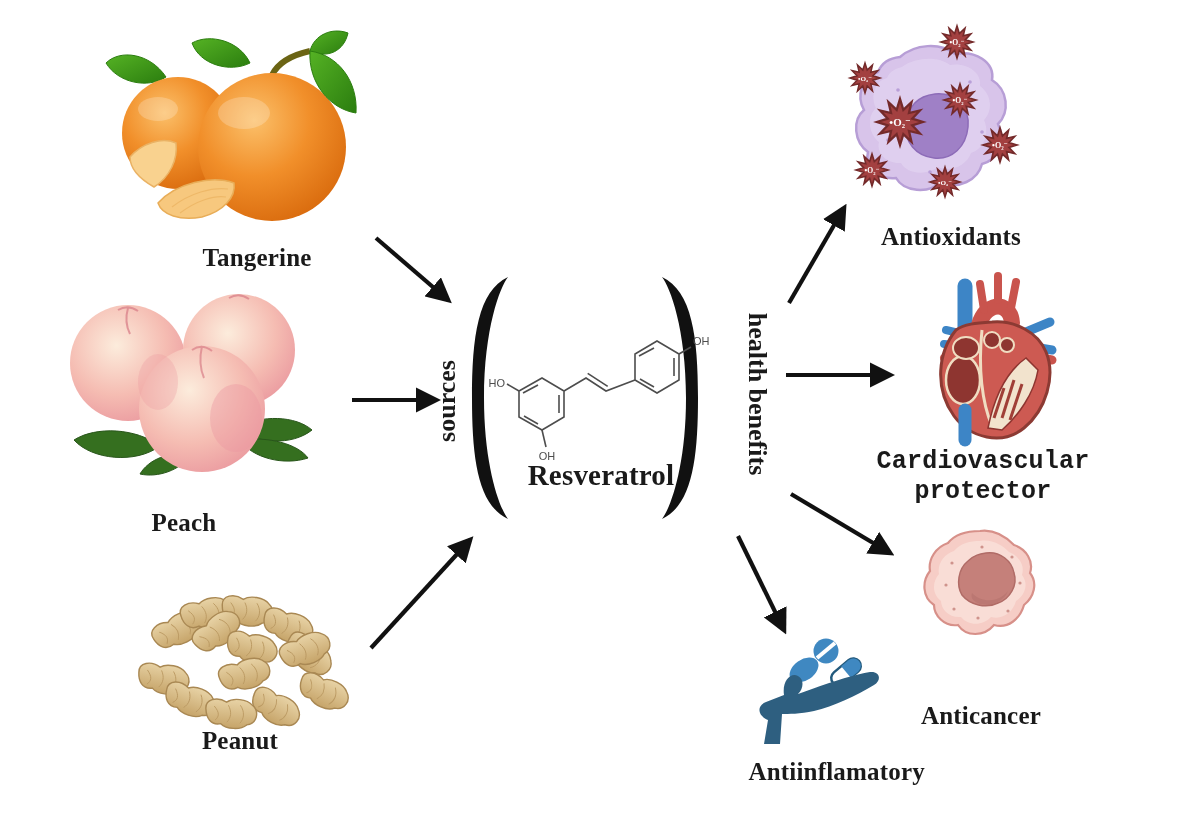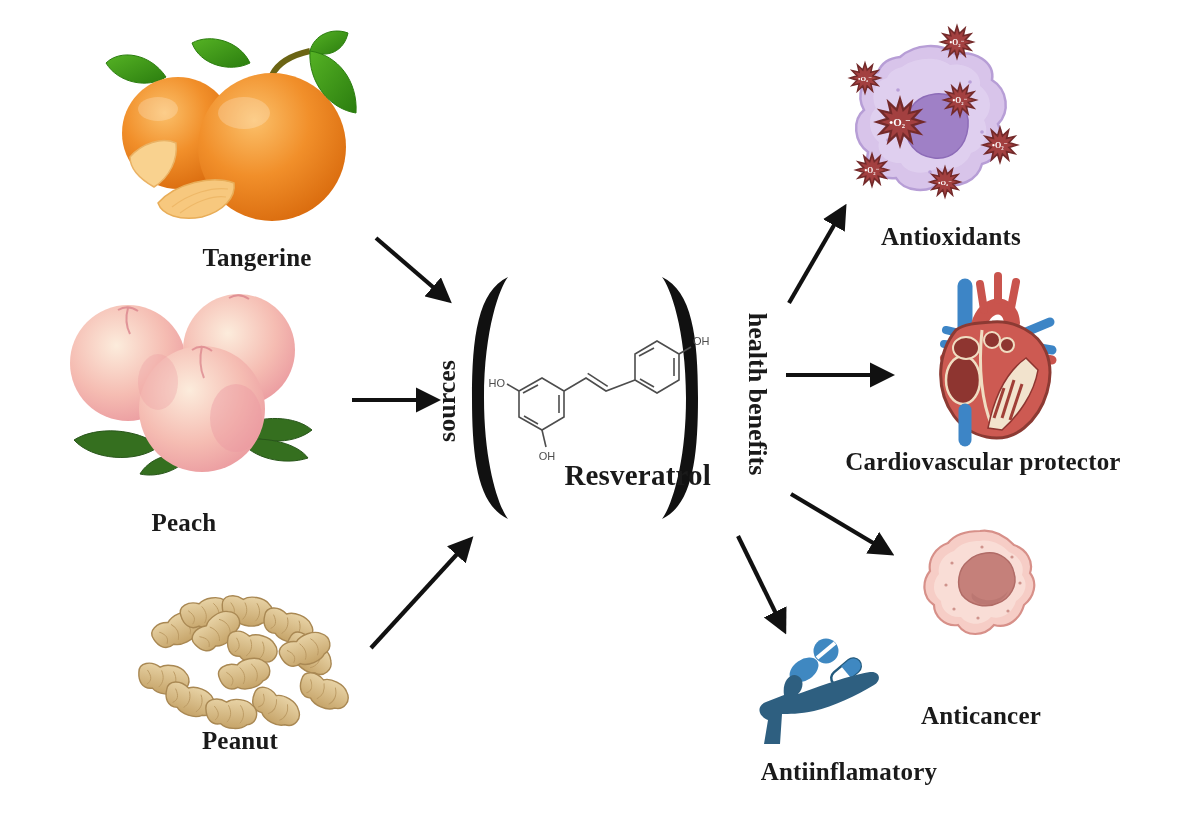--- a/index.html
+++ b/index.html
@@ -1,21 +1,21 @@
 <!DOCTYPE html>
 <html><head>
 <meta charset="utf-8">
 <style>
   html,body{margin:0;padding:0;background:#ffffff;}
   .canvas{position:relative;width:1182px;height:835px;background:#ffffff;overflow:hidden;
           font-family:"Liberation Serif","DejaVu Serif",serif;}
   .abs{position:absolute;}
   .caption{position:absolute;font-weight:bold;color:#1a1a1a;text-align:center;
            font-size:25px;line-height:30px;letter-spacing:.2px;}
-  .caption.big{font-size:29px;text-align:right;}
+  .caption.big{font-size:29px;}
   .vlabel{position:absolute;font-weight:bold;color:#1a1a1a;text-align:center;
           font-size:26px;line-height:30px;height:30px;}
   .rotl{transform:rotate(-90deg);}
   .rotr{transform:rotate(90deg);}
   svg{display:block;}
 </style>
 </head>
 <body>
 
 <div class="canvas">
@@ -214,21 +214,21 @@
     <circle cx="74" cy="72" r="8" fill="#8e3530" stroke="#f0ddc2" stroke-width="2"></circle>
     <circle cx="89" cy="77" r="7" fill="#8e3530" stroke="#f0ddc2" stroke-width="2"></circle>
     <path d="M70,160 C76,130 88,104 108,90 L120,102 C116,126 100,148 84,162 Z" fill="#f2e3cd" stroke="#8e3530" stroke-width="1.5"></path>
     <g stroke="#a03f37" stroke-width="3">
       <line x1="84" y1="150" x2="96" y2="112"></line>
       <line x1="92" y1="152" x2="104" y2="116"></line>
       <line x1="76" y1="150" x2="86" y2="120"></line>
     </g>
     <line x1="47" y1="142" x2="47" y2="172" stroke="#3d85c6" stroke-width="13" stroke-linecap="round"></line>
   </svg>
-  <div class="caption" style="left:823px;top:447px;width:320px;">Cardiovascular protector</div>
+  <div class="caption" style="left:823px;top:447px;width:320px;font-family:Liberation Mono, monospace;">Cardiovascular protector</div>
 
   <svg class="abs" style="left:912px;top:523px;" width="140" height="125" viewBox="0 0 140 125">
     <path d="M68,8 C82,6 94,14 102,22 C114,26 122,38 118,50 C126,60 122,74 112,82 C108,96 96,106 82,102 C72,114 54,114 46,102 C32,104 22,92 22,82 C10,74 10,58 18,48 C16,36 24,24 36,20 C44,10 56,8 68,8 Z" fill="#f6cdc6" stroke="#d79089" stroke-width="2.2"></path>
     <path d="M68,18 C80,16 90,22 97,29 C107,33 113,42 110,52 C117,61 113,72 104,78 C101,89 91,97 79,94 C71,103 56,103 49,94 C37,95 29,86 29,78 C20,71 20,59 27,51 C25,41 32,31 42,28 C49,20 58,18 68,18 Z" fill="#f9ddd6"></path>
     <path d="M74,30 C88,28 100,38 102,50 C106,62 98,76 86,80 C74,86 58,82 50,72 C44,62 46,46 56,38 C62,32 68,31 74,30 Z" fill="#c5807a" stroke="#b06b66" stroke-width="1.5"></path>
     <path d="M60,70 C70,80 86,80 96,68 C92,78 80,84 68,81 C62,79 58,75 60,70 Z" fill="#b4716c" opacity="0.6"></path>
     <g fill="#cf938c">
       <circle cx="40" cy="40" r="1.6"></circle>
         <circle cx="34" cy="62" r="1.6"></circle>
       <circle cx="42" cy="86" r="1.6"></circle>
@@ -244,15 +244,15 @@
   <svg class="abs" style="left:748px;top:632px;" width="140" height="118" viewBox="0 0 140 118">
     <ellipse cx="56" cy="38" rx="16" ry="10.5" transform="rotate(-35 56 38)" fill="#3f88c1"></ellipse>
     <circle cx="78" cy="19" r="12.5" fill="#3f88c1"></circle>
     <line x1="69" y1="26" x2="87" y2="11" stroke="#ffffff" stroke-width="4"></line>
     <g transform="translate(98,40) rotate(-40)">
       <rect x="-17" y="-7.5" width="34" height="15" rx="7.5" fill="#ffffff" stroke="#235a7d" stroke-width="2.5"></rect>
       <path d="M0,-7.5 L9.5,-7.5 A7.5 7.5 0 0 1 9.5 7.5 L0,7.5 Z" fill="#3f88c1"></path>
     </g>
     <path d="M16,112 L20,88 C10,84 8,74 18,70 L36,63 C34,50 42,40 50,44 C56,47 56,56 50,62 L64,57 C86,49 108,42 122,40 C132,39 134,48 126,53 C108,64 86,74 66,79 C52,82 40,82 34,82 L32,112 Z" fill="#2e5f80"></path>
   </svg>
-  <div class="caption" style="left:739px;top:757px;width:220px;">Antiinflamatory</div>
+  <div class="caption" style="left:705px;top:757px;width:220px;text-align:right;">Antiinflamatory</div>
 
 </div>
 
 </body></html>

